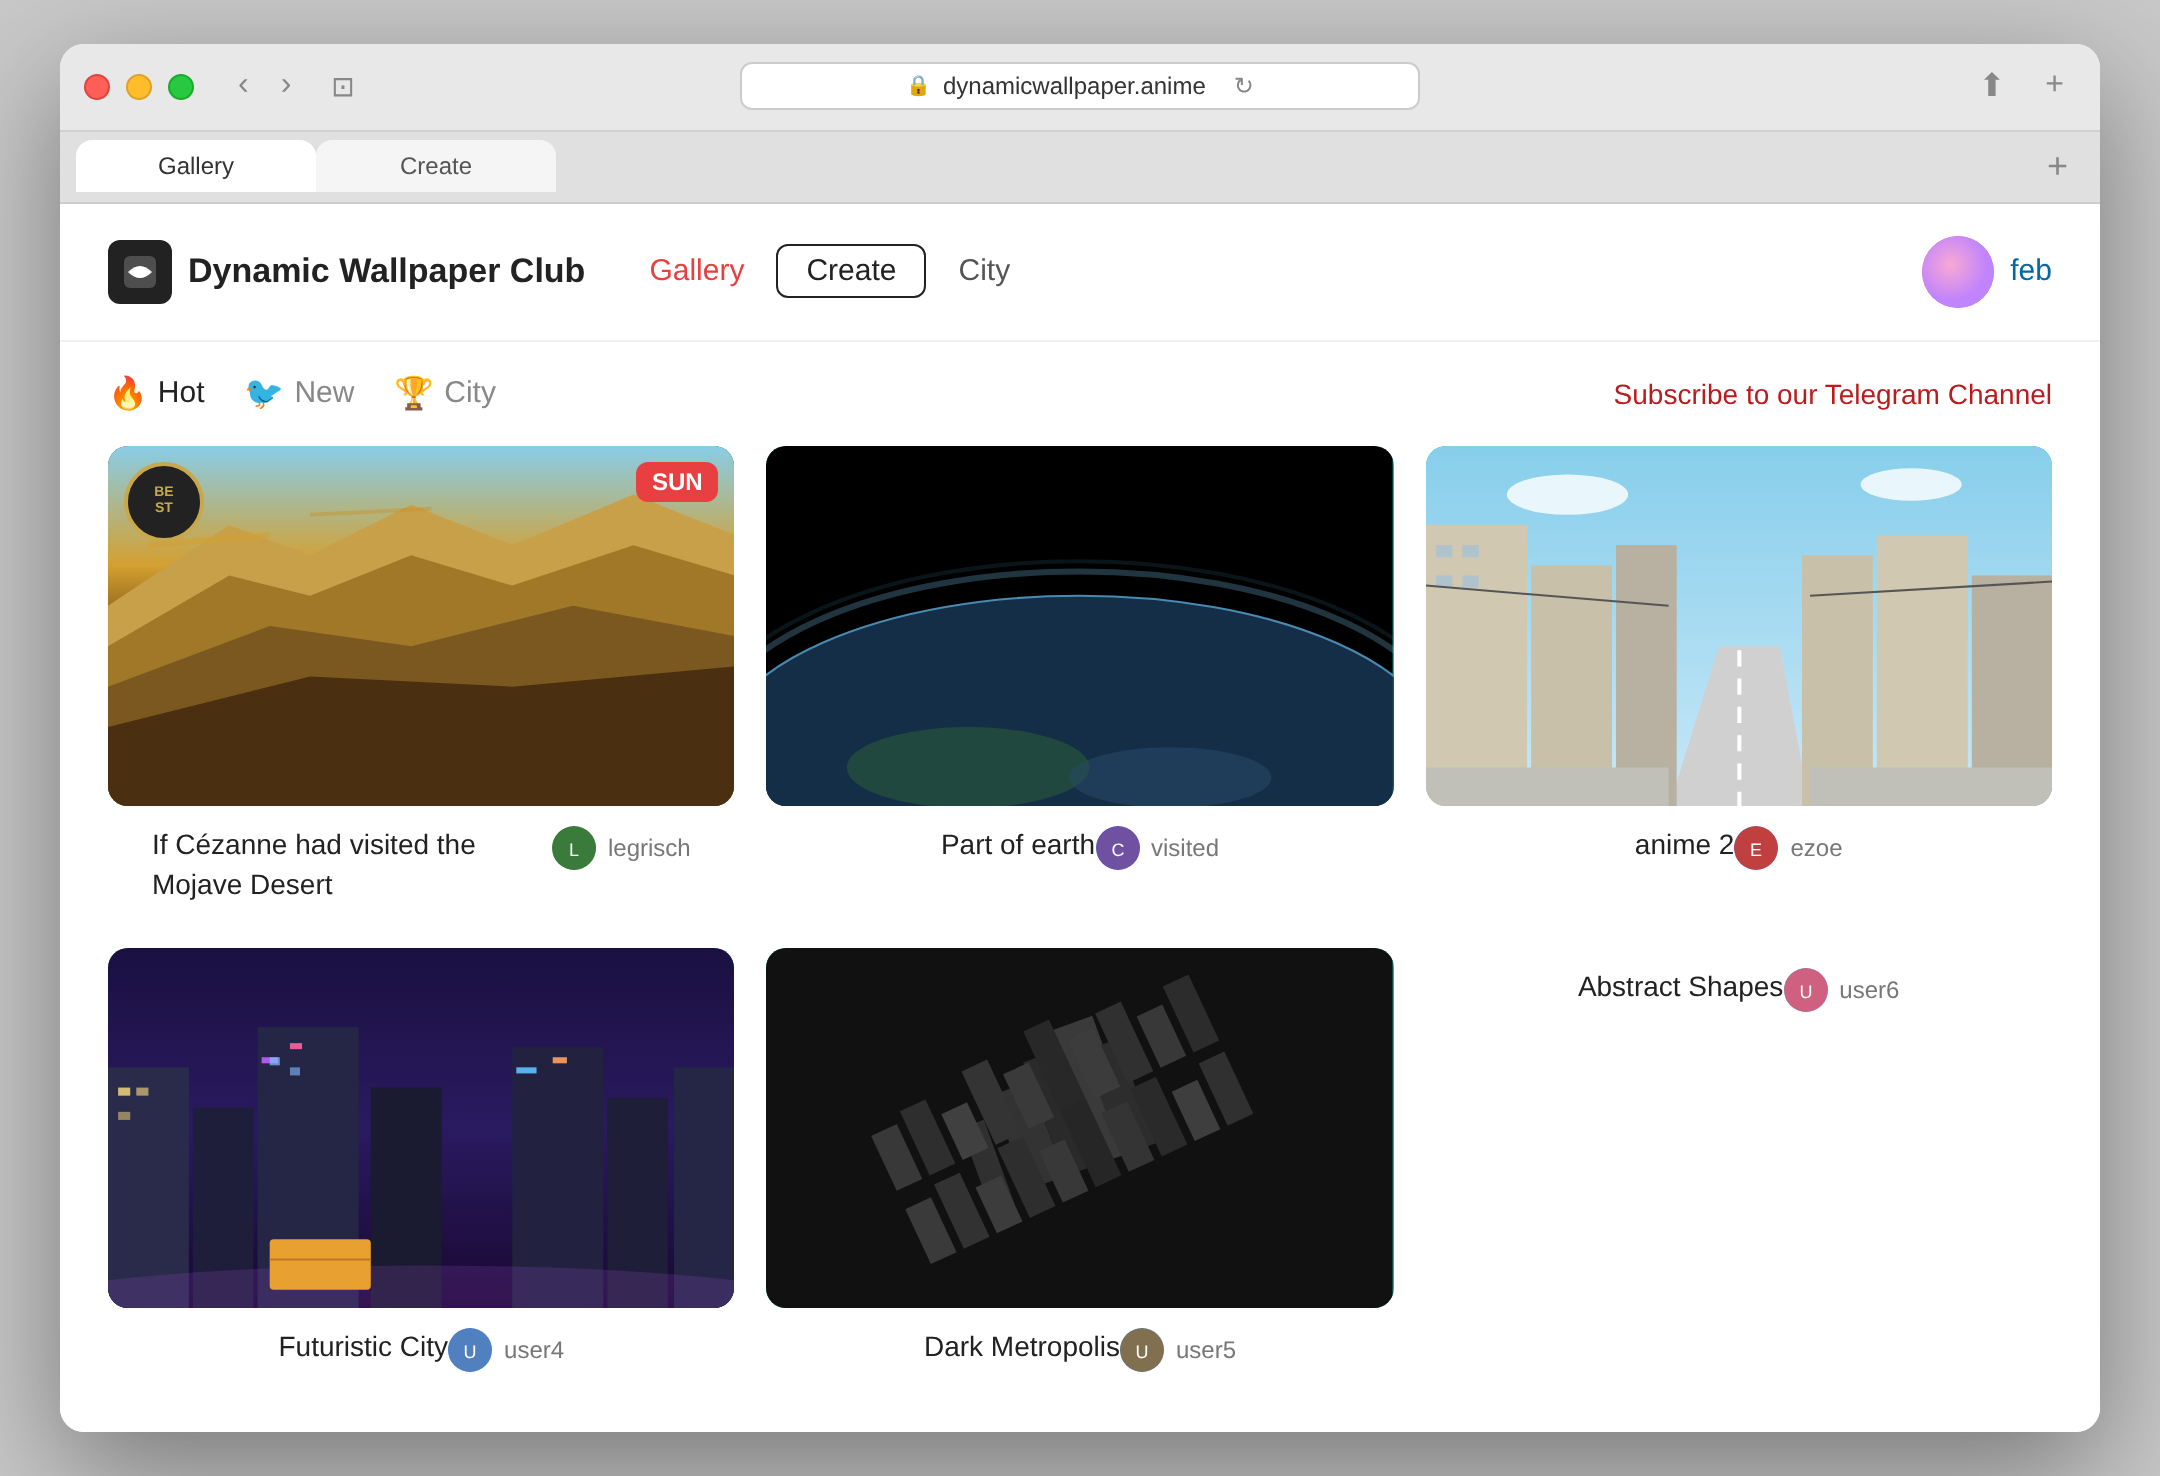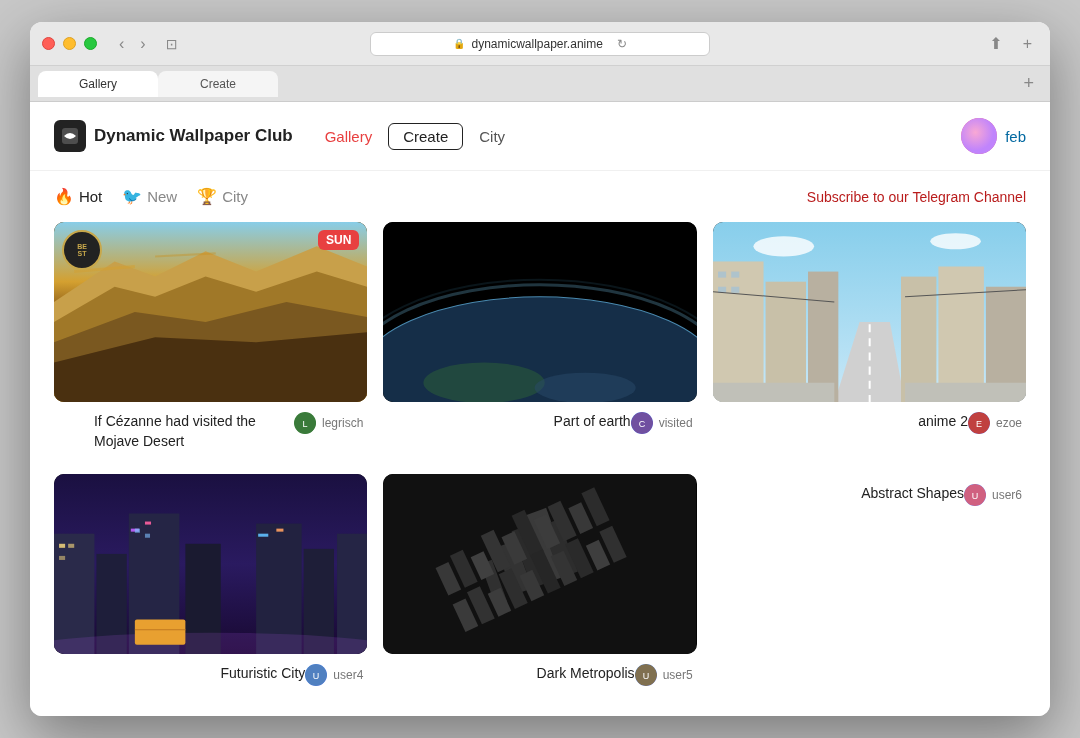--- a/index.html
+++ b/index.html
@@ -238,21 +238,21 @@
     }
     .gallery-item {
       cursor: pointer;
     }
     .gallery-thumb {
       width: 100%;
       height: 180px;
       border-radius: 10px;
       overflow: hidden;
       position: relative;
-      background: #000000;
+      background: #14b8a6;
     }
     .badge {
       position: absolute;
       top: 8px;
       right: 8px;
       border-radius: 6px;
       padding: 3px 8px;
       font-size: 12px;
       font-weight: 700;
       color: white;
@@ -273,21 +273,21 @@
       display: flex;
       align-items: center;
       justify-content: center;
       flex-direction: column;
       text-align: center;
       border: 2px solid #c8a84b;
     }
     .gallery-info {
       padding: 10px 4px 6px;
       display: flex;
-      justify-content: flex-end;
+      justify-content: center;
       align-items: flex-start;
     }
     .gallery-title {
       font-size: 14px;
       font-weight: 500;
       color: #222;
       line-height: 1.4;
       max-width: 200px;
     }
     .gallery-author {

